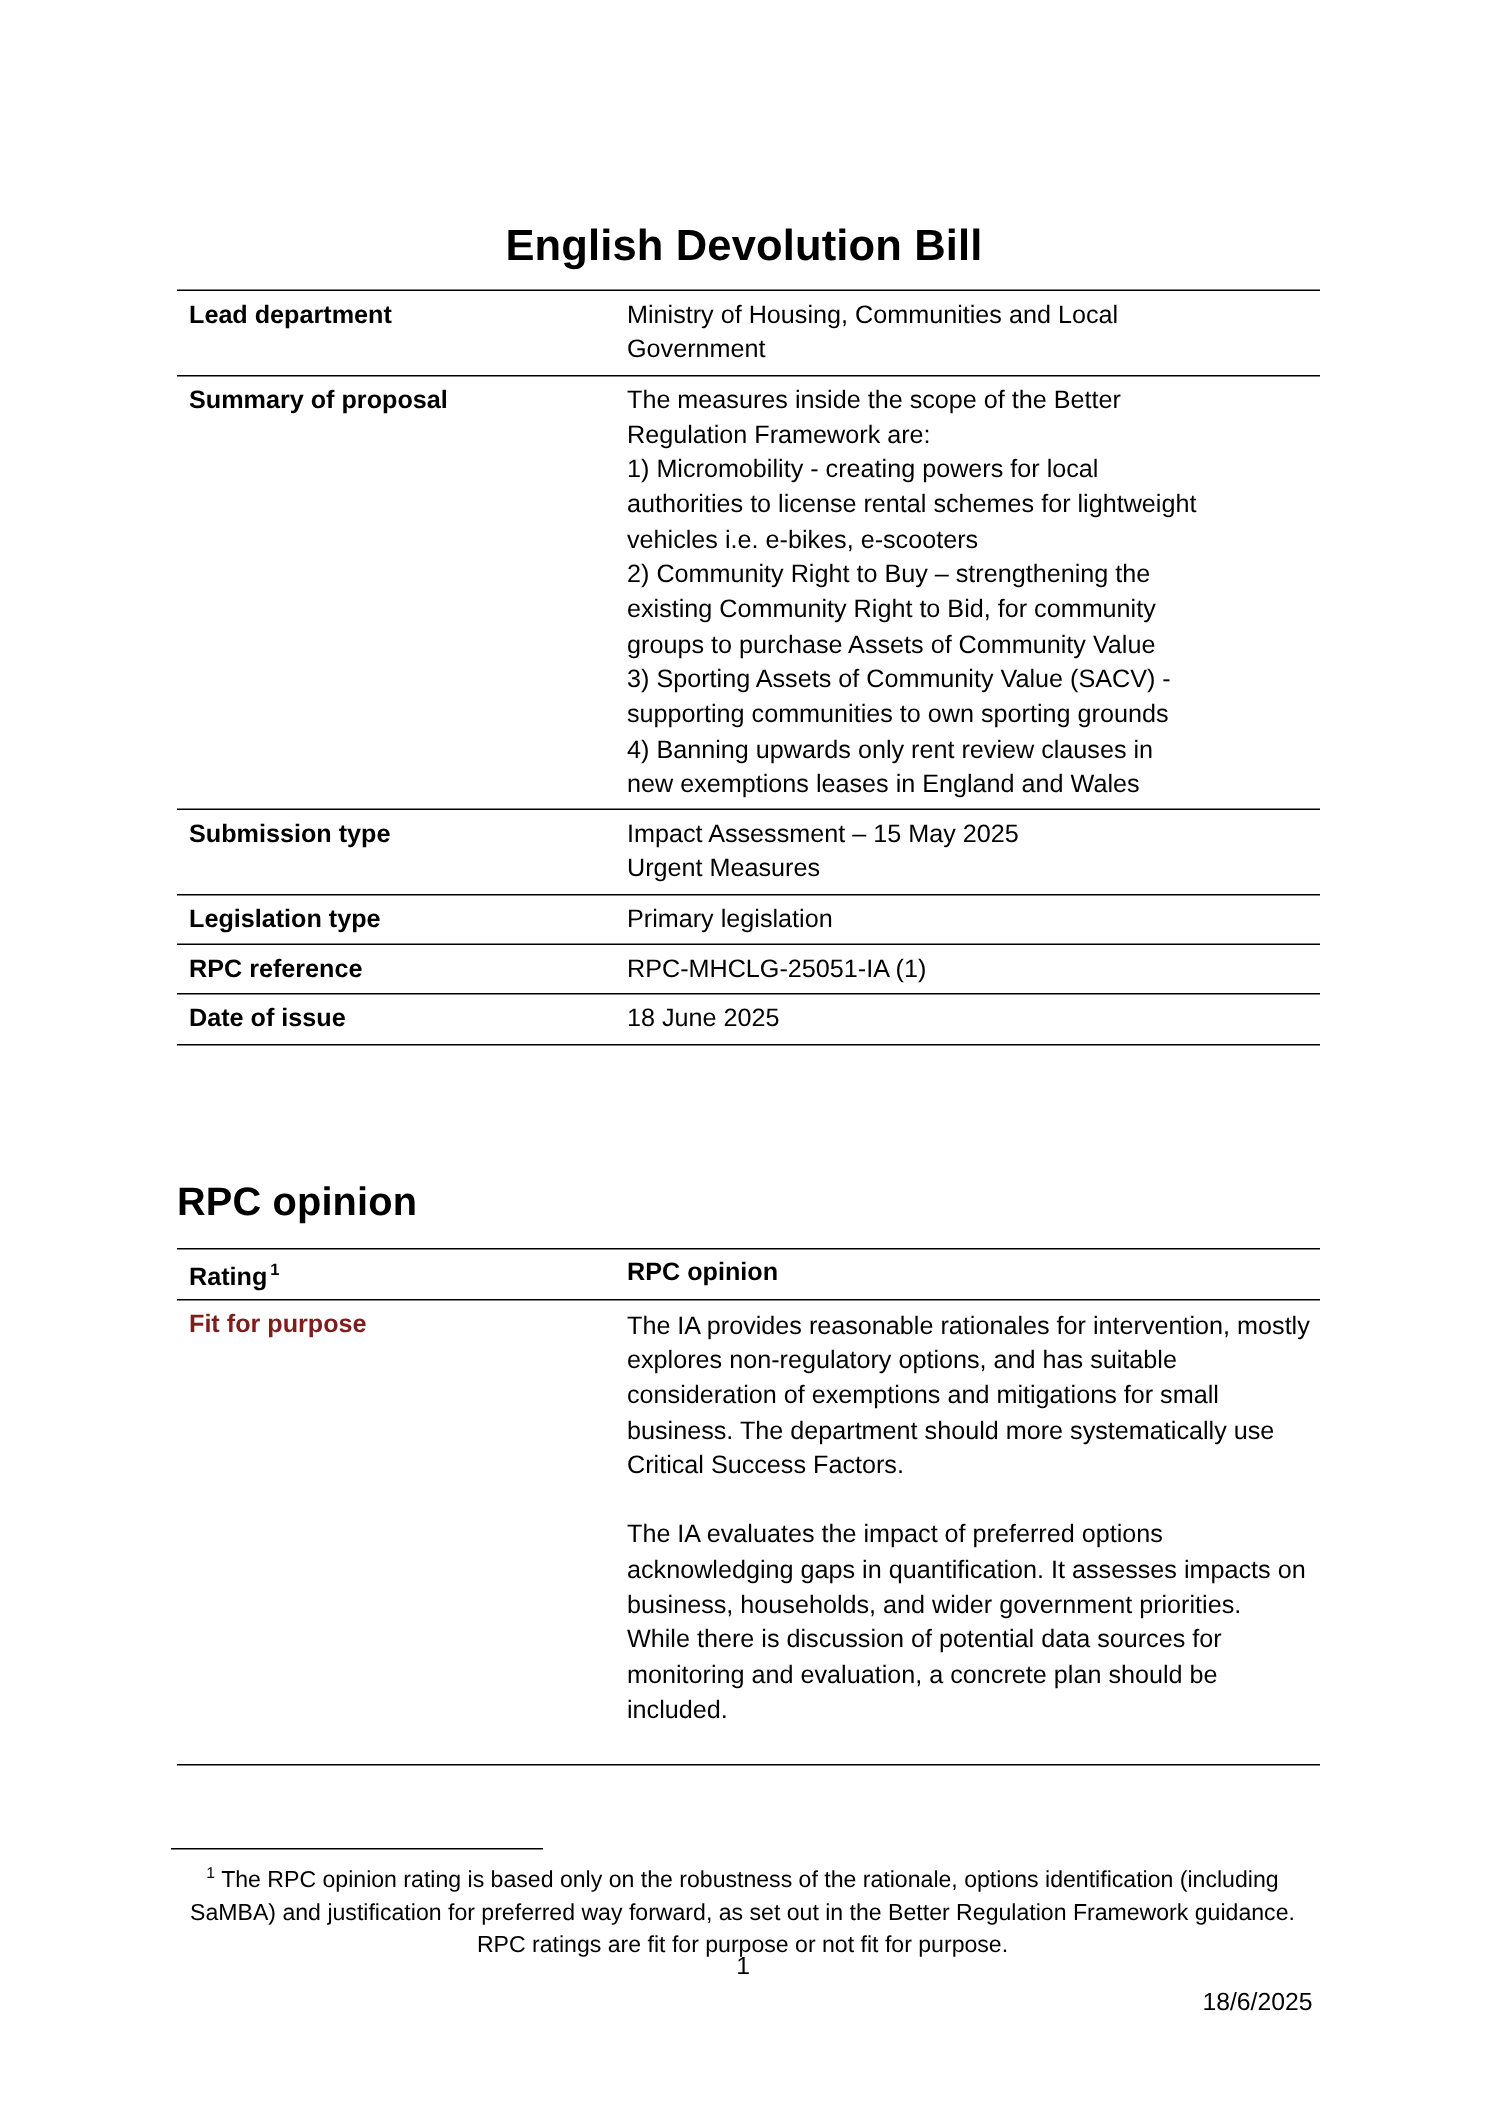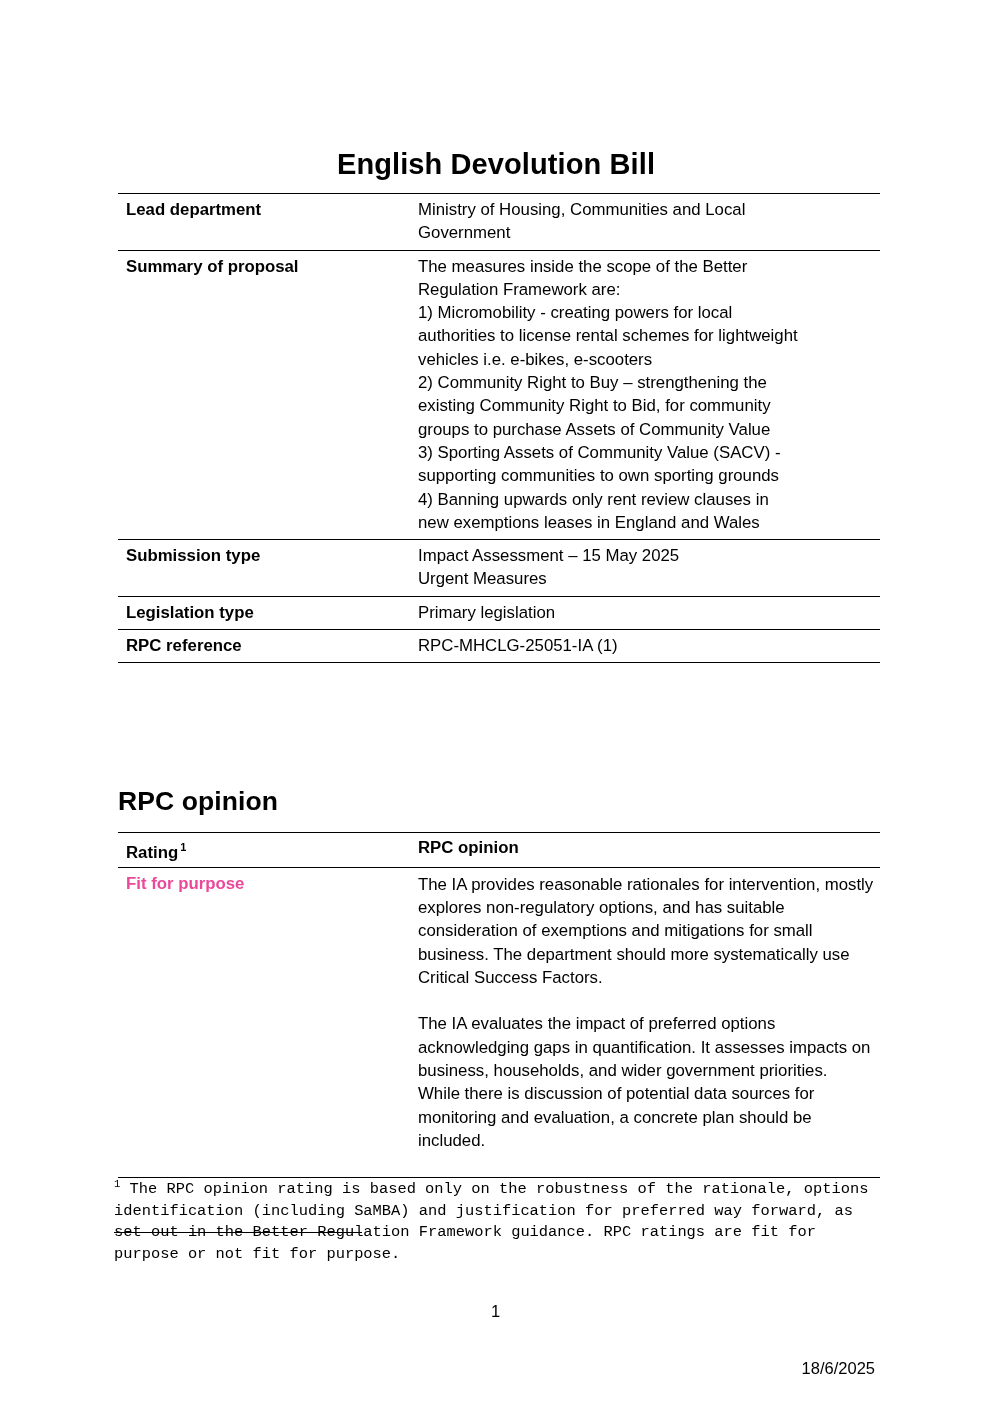--- a/index.html
+++ b/index.html
@@ -129,21 +129,21 @@
   
   #opinion-table { top: 832px; }
   #opinion-table th {
     font-weight: bold;
     padding-bottom: 3px;
     padding-top: 3px;
     margin-top: 28px;
   }
   #opinion-table .rating-cell {
     font-weight: bold;
-    color: #ec4899;
+    color: #7f1d1d;
     font-size: 16.8px;
   }
   #opinion-table td.opinion-cell { padding-top: 5px; padding-bottom: 25px; }
   .opinion-para { margin: 0; }
   .opinion-gap { height: 23px; }
   sup.fn-mark {
     font-size: 11px;
     vertical-align: super;
     font-weight: bold;
     margin-left: 2px;
@@ -154,47 +154,47 @@
     position: absolute;
     left: 114px;
     top: 1232px;
     width: 248px;
     height: 0;
     border-top: 1.4px solid #000;
   }
   .footnote {
     position: absolute;
     left: 114px;
-    top: 1174px;
+    top: 1239px;
     width: 762px;
-    font-family: Liberation Mono, monospace;
+    font-family: Liberation Sans, sans-serif;
     font-size: 15.4px;
     line-height: 21.5px;
     color: #000;
+    text-align: center;
   }
   .footnote sup {
     font-size: 10.5px;
     vertical-align: super;
   }
 
   
   .page-number {
     position: absolute;
     left: 0;
     top: 1302px;
     width: 991px;
     text-align: center;
     font-size: 16.5px;
   }
   .footer-date {
     position: absolute;
     right: 116px;
     top: 1326px;
     font-size: 16.5px;
-    margin-top: 33px;
   }
 </style>
 </head>
 <body>
 
 <div class="page">
 
 
   <div class="doc-title">English Devolution Bill</div>
 
@@ -240,20 +240,26 @@
         <td class="val">
           <span class="ln">Primary legislation</span>
         </td>
       </tr>
       <tr>
         <td class="lbl">RPC reference</td>
         <td class="val">
           <span class="ln">RPC-MHCLG-25051-IA (1)</span>
         </td>
       </tr>
+      <tr>
+        <td class="lbl">Date of issue</td>
+        <td class="val">
+          <span class="ln">18 June 2025</span>
+        </td>
+      </tr>
     </tbody>
   </table>
 
   <div class="section-heading">RPC opinion</div>
 
   <table class="doc-table" id="opinion-table">
     <colgroup>
         <col class="c1">
         <col class="c2">
       </colgroup>

